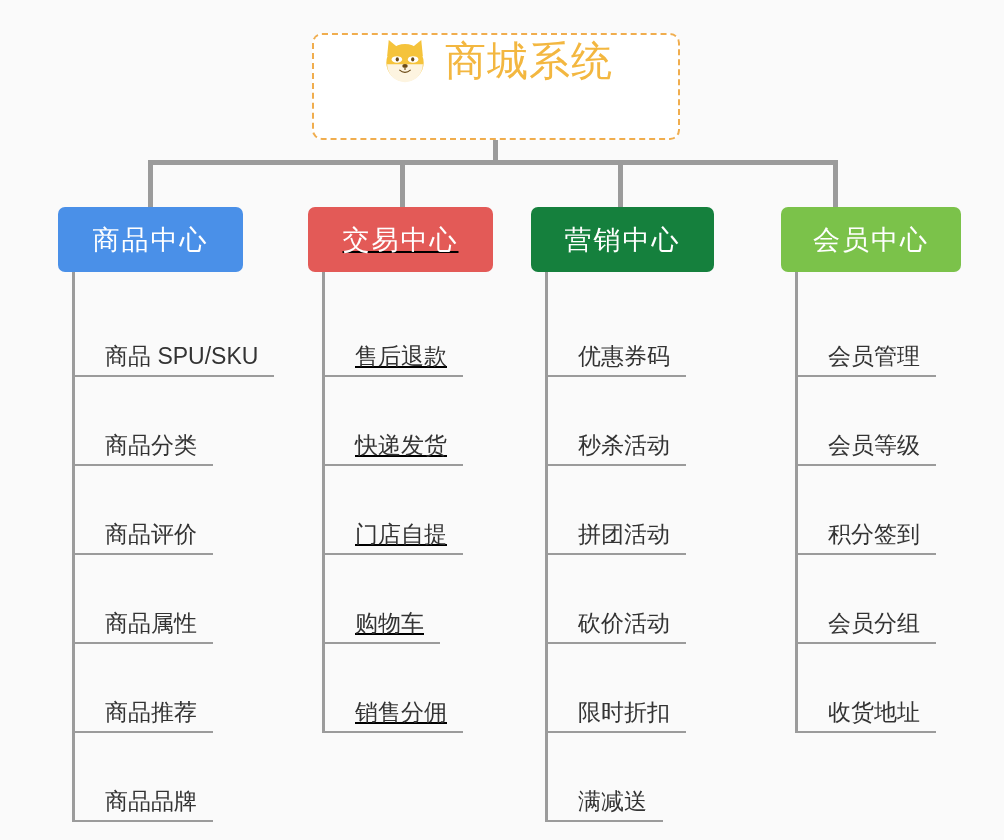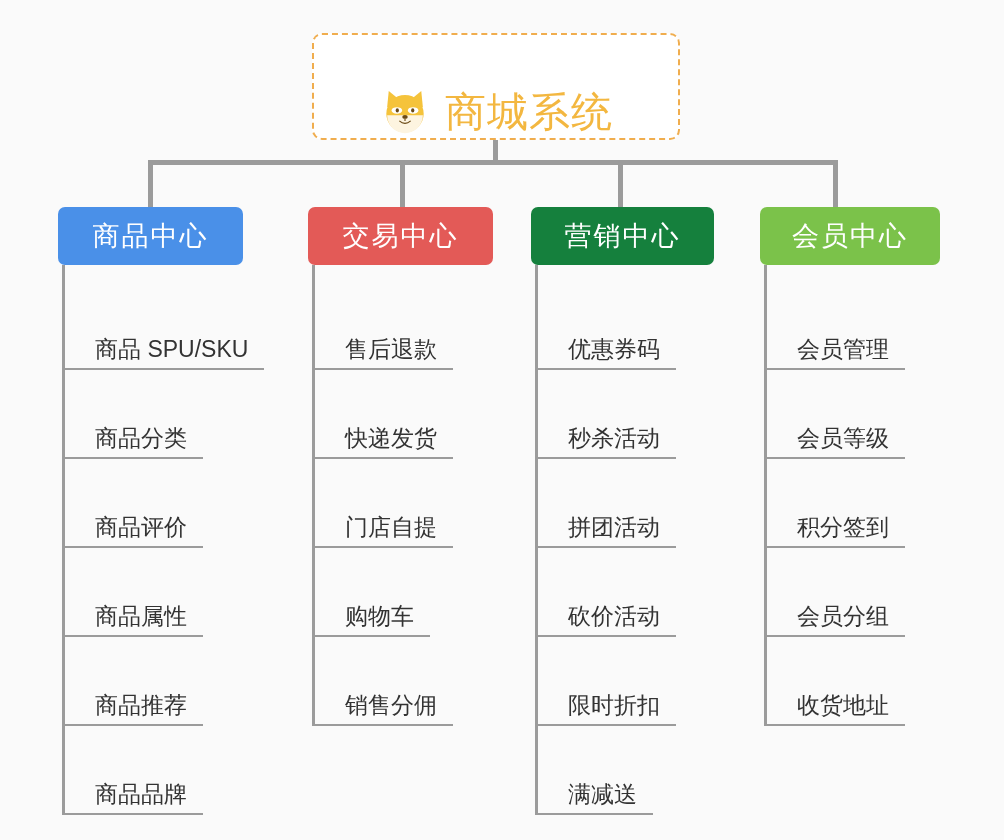--- a/index.html
+++ b/index.html
@@ -26,21 +26,21 @@
     position: absolute;
     left: 312px;
     top: 33px;
     width: 368px;
     height: 107px;
     box-sizing: border-box;
     background: #ffffff;
     border: 2px dashed #f0ad4e;
     border-radius: 10px;
     display: flex;
-    align-items: flex-end;
+    align-items: flex-start;
     justify-content: center;
   }
   .root-inner {
     display: flex;
     align-items: center;
     gap: 14px;
   }
   .root-title {
     font-size: 41px;
     color: #f3b740;
@@ -79,33 +79,33 @@
     width: 5px;
     height: 48px;
   }
 
   
   .branch {
     position: absolute;
     top: 207px;
   }
   .branch-head {
-    height: 58px;
+    height: 65px;
     border-radius: 7px;
     display: flex;
     align-items: center;
     justify-content: center;
     color: #ffffff;
     font-size: 27px;
     letter-spacing: 2px;
     box-sizing: border-box;
   }
   .branch-body {
     position: relative;
-    margin-left: 4px;
+    margin-left: 14px;
     border-left: 3px solid #9b9b9b;
     padding-top: 16px;
   }
   .leaf {
     height: 89px;
     box-sizing: border-box;
     position: relative;
     display: flex;
     align-items: flex-end;
   }
@@ -179,21 +179,21 @@
         </div>
       <div class="leaf">
           <span class="leaf-inner">商品推荐</span>
         </div>
       <div class="leaf">
           <span class="leaf-inner">商品品牌</span>
         </div>
     </div>
   </div>
 
-  <div class="branch" style="left:308px;width:220px;">
+  <div class="branch" style="left:308px;width:220px;text-decoration:underline;">
     <div class="branch-head" style="width:185px;background:#e35a57;">
       <span>交易中心</span>
     </div>
     <div class="branch-body">
       <div class="leaf">
           <span class="leaf-inner">售后退款</span>
         </div>
       <div class="leaf">
           <span class="leaf-inner">快递发货</span>
         </div>
@@ -228,21 +228,21 @@
         </div>
       <div class="leaf">
           <span class="leaf-inner">限时折扣</span>
         </div>
       <div class="leaf">
           <span class="leaf-inner">满减送</span>
         </div>
     </div>
   </div>
 
-  <div class="branch" style="left:760px;width:220px;">
+  <div class="branch" style="left:781px;width:220px;">
     <div class="branch-head" style="width:180px;background:#7bc24a;">
       <span>会员中心</span>
     </div>
     <div class="branch-body">
       <div class="leaf">
           <span class="leaf-inner">会员管理</span>
         </div>
       <div class="leaf">
           <span class="leaf-inner">会员等级</span>
         </div>

